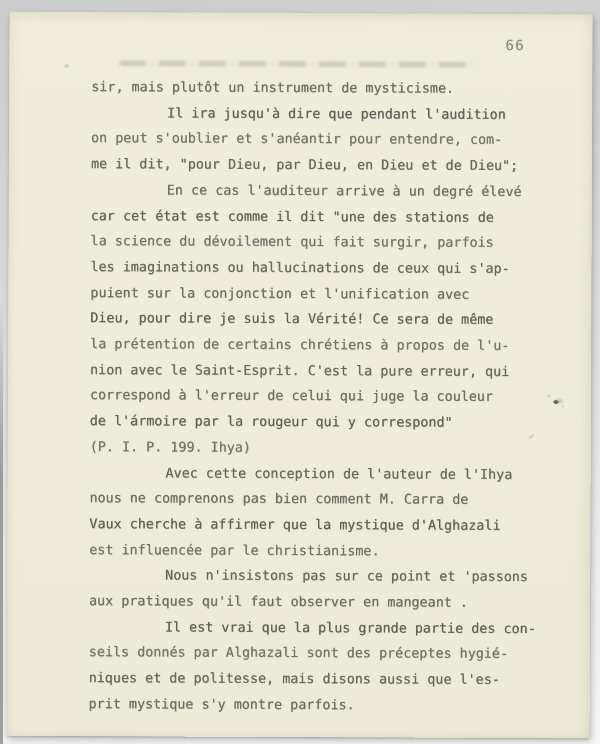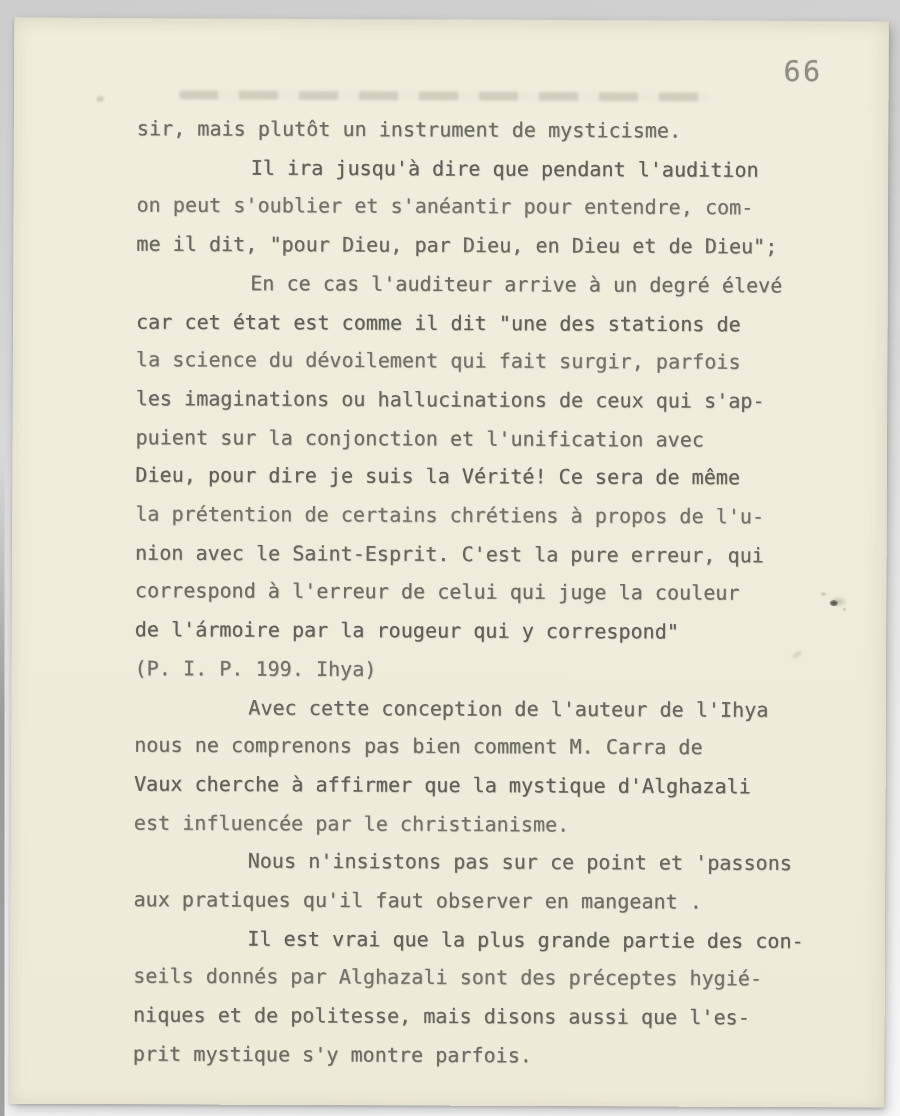--- a/index.html
+++ b/index.html
@@ -36,23 +36,23 @@
     content: "";
     position: absolute;
     inset: 0;
     box-shadow: inset -5px 0 12px rgba(150,140,110,0.10),
                 inset 0 5px 10px rgba(150,140,110,0.08),
                 inset 4px 0 10px rgba(150,140,110,0.06);
     pointer-events: none;
   }
   .page-number {
     position: absolute;
-    left: 513px;
+    left: 496px;
     top: 23px;
-    font-size: 19px;
+    font-size: 14px;
     letter-spacing: 1.5px;
     color: #8d8d84;
     text-shadow: 0 0 0.8px rgba(141,141,132,0.7);
   }
   .erased-line {
     position: absolute;
     left: 110px;
     top: 48px;
     width: 354px;
     height: 6px;

